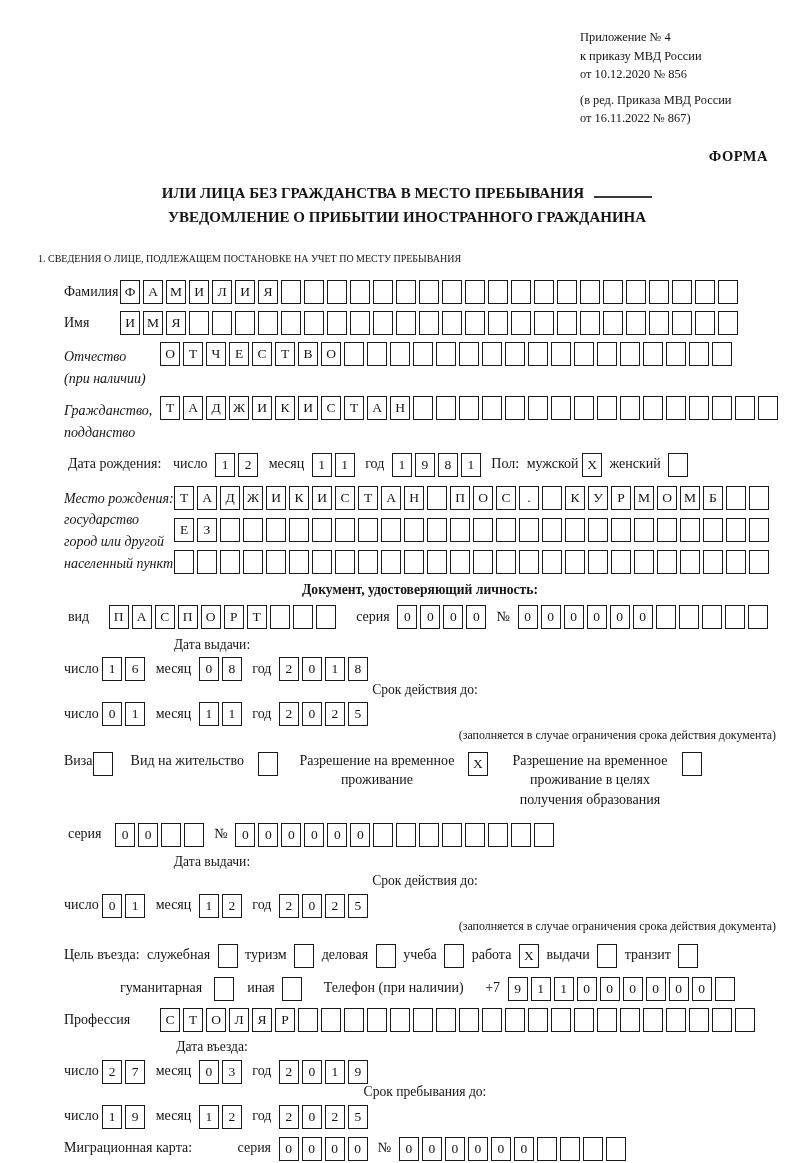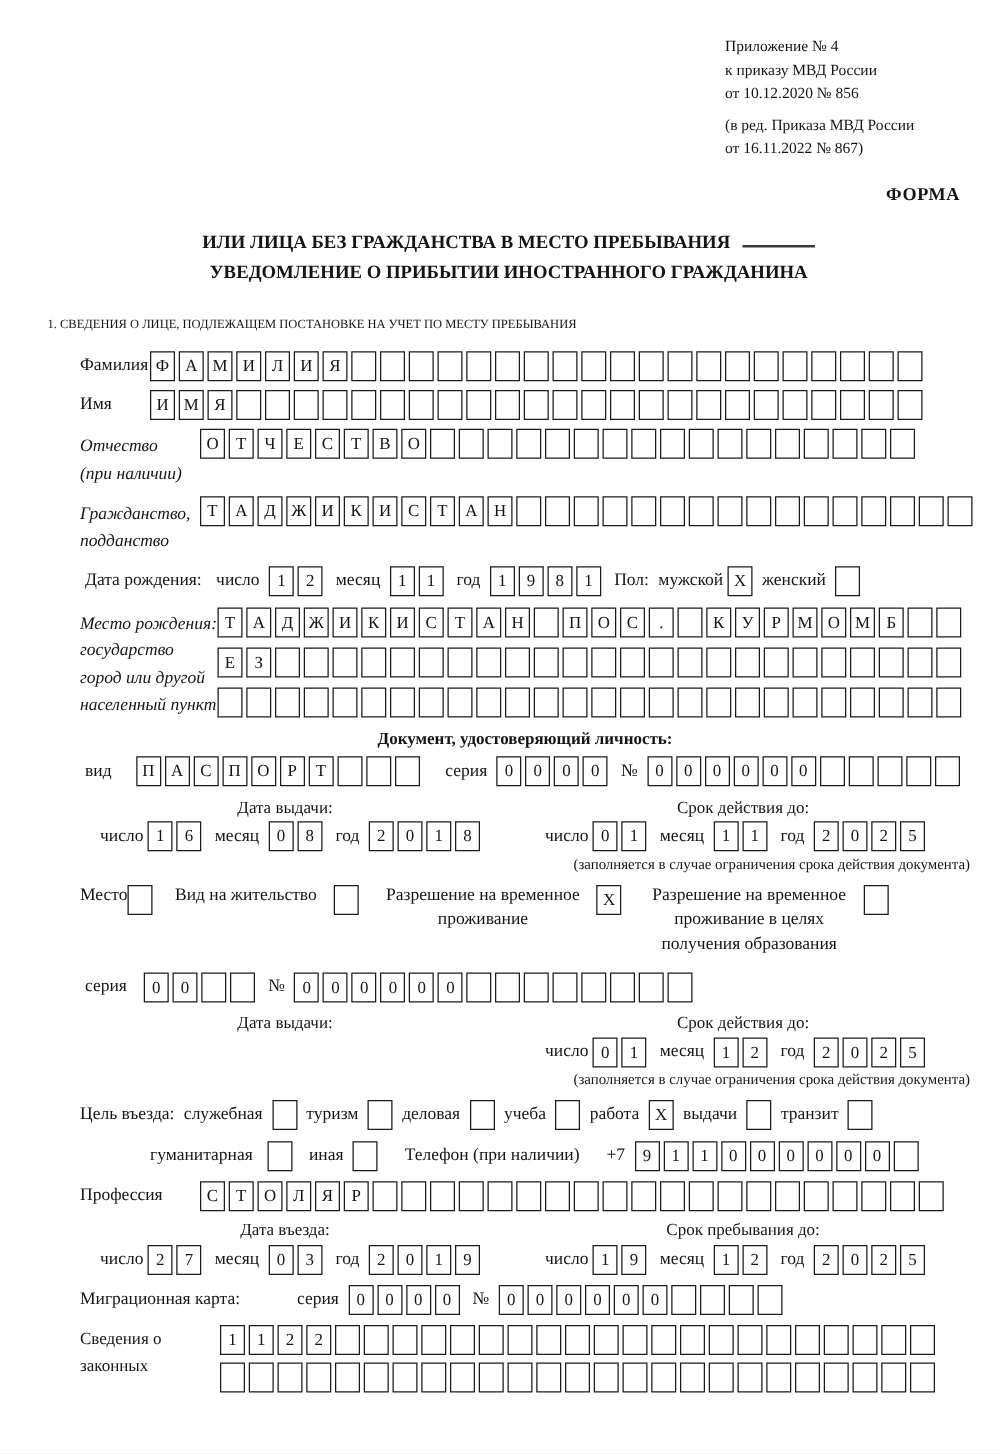--- a/index.html
+++ b/index.html
@@ -28,21 +28,21 @@
   .chk { margin-right:0; }
   .row { display:flex; align-items:flex-start; margin-bottom:7px; }
   .row .lb { flex:none; padding-top:4px; }
   .w52 { width:56px; } .w92 { width:96px; } .w108 { width:110px; }
   .ml { line-height:1.55;font-style:italic; }
   .inline-row { margin-bottom:7px; line-height:26px; }
   .inline-row .t { margin:0 4px; }
   .stack { display:inline-block; vertical-align:middle; }
   .stack > div { line-height:26px; }
   
-  .dates { display:flex; margin:2px 0 0 16px; }
+  .dates { display:flex; margin:2px 0 0 0;flex-direction:column; }
   .dg1 { width:356px; flex:none; }
   .dg-cap { text-align:center; font-size:13.6px; margin-bottom:3px; }
   .dg1 .dg-cap { padding-right:60px; }
   .dg2 .dg-cap { padding-left:10px; }
   .dg-line { line-height:26px; white-space:nowrap; }
   .dg-line .t { margin:0 4px; }
   .note-right { text-align:right; font-size:11.9px; margin:1px 0 8px 0; }
   
   .cbrow { display:flex; align-items:flex-start; margin:2px 0 12px 0; }
   .cbrow .item { display:flex; align-items:flex-start; }
@@ -167,21 +167,21 @@
           <span class="t">год</span>
           <span class="bxs"><span class="bx">2</span><span class="bx">0</span><span class="bx">2</span><span class="bx">5</span></span>
         </div>
       </div>
     </div>
     <div class="note-right">(заполняется в случае ограничения срока действия документа)</div>
 
 
     <div class="cbrow">
       <span class="item">
-        <span class="cl">Место</span>
+        <span class="cl">Виза</span>
         <span class="bx chk"></span>
       </span>
       <span class="item" style="margin-left:18px;">
         <span class="cl">Вид на жительство</span>
         <span class="bx chk" style="margin-left:14px;"></span>
       </span>
       <span class="item" style="margin-left:20px;">
         <span class="cl" style="width:158px;">
           <span>Разрешение на временное</span><br>
           <span>проживание</span>

